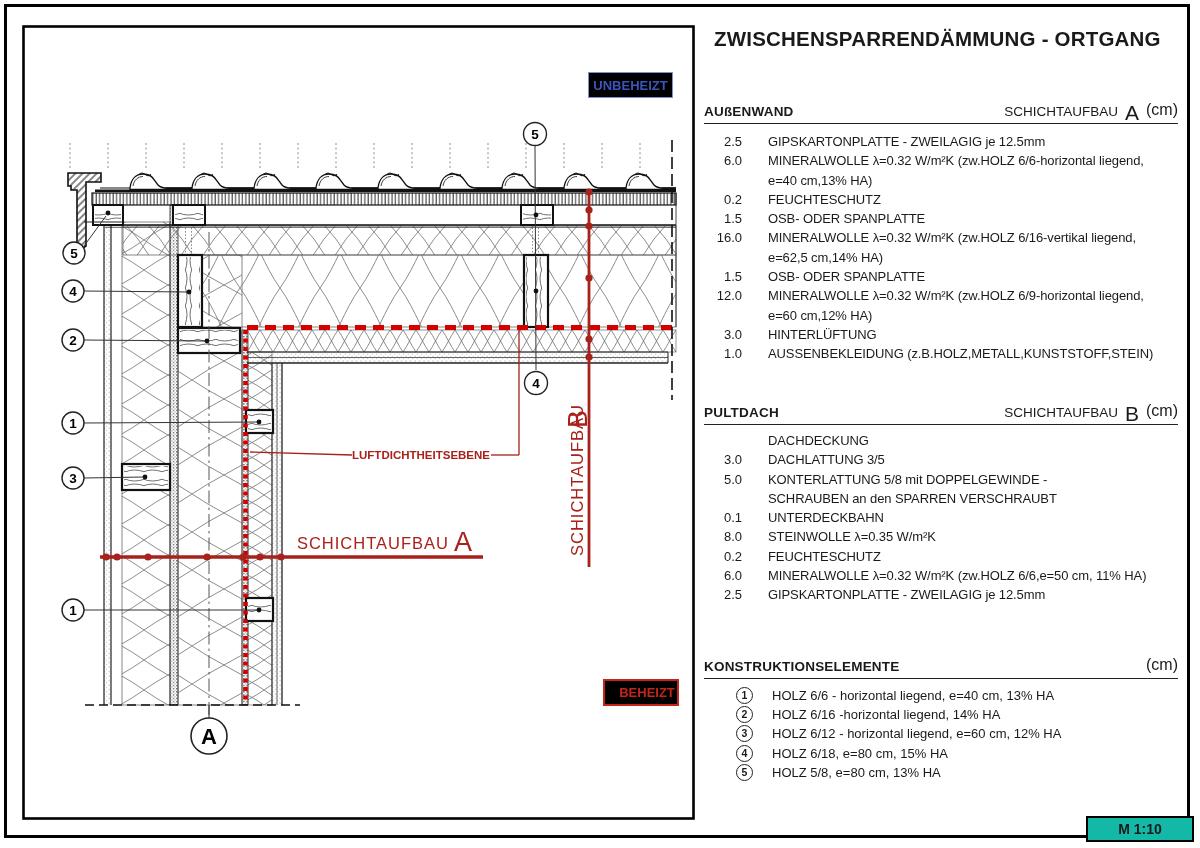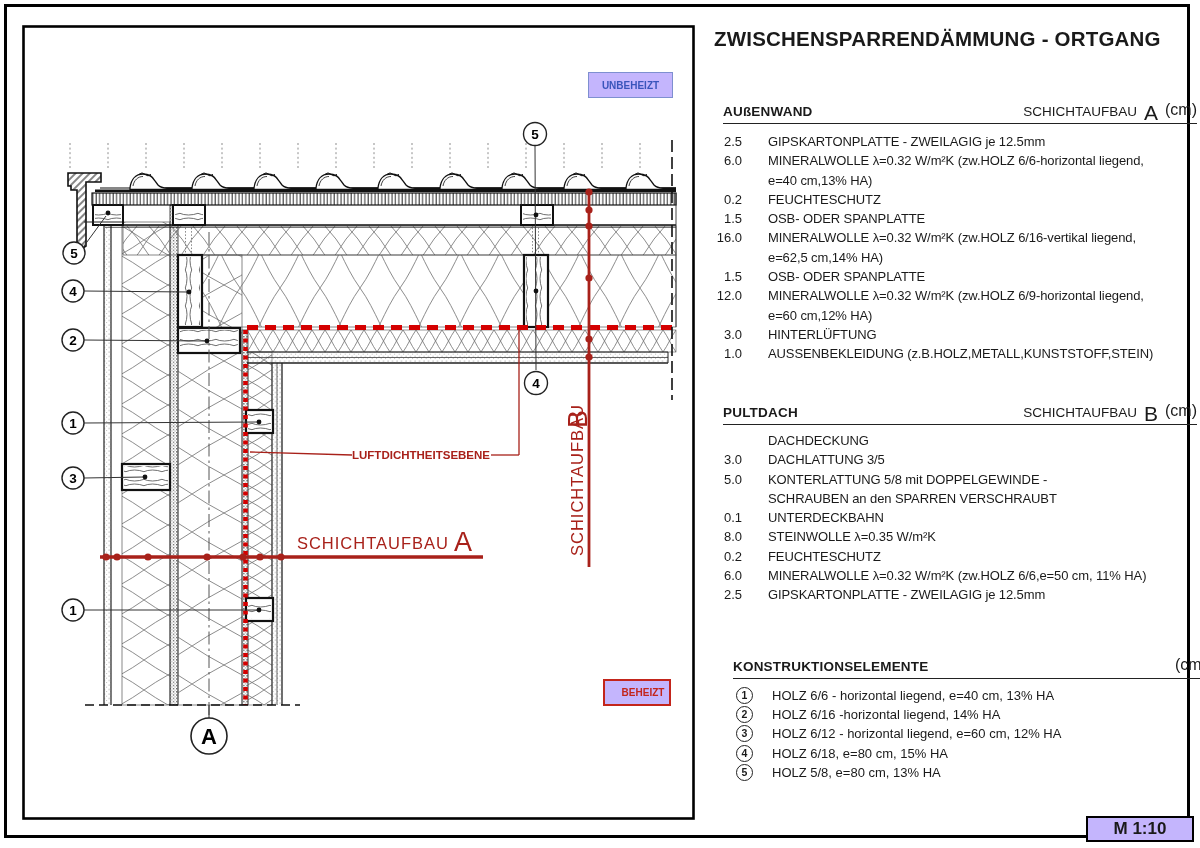--- a/index.html
+++ b/index.html
@@ -3,41 +3,41 @@
 <meta charset="utf-8">
 <style>
   html,body{margin:0;padding:0;}
   body{width:1200px;height:848px;position:relative;background:#ffffff;
        font-family:"Liberation Sans", sans-serif;color:#1a1a1a;overflow:hidden;}
   .page-border{position:absolute;left:4px;top:4px;width:1186px;height:834px;
        border:3px solid #000;box-sizing:border-box;}
   svg{position:absolute;left:0;top:0;}
   .rp-title{position:absolute;left:714px;top:26px;font-size:20.5px;font-weight:bold;
        line-height:26px;letter-spacing:.2px;white-space:nowrap;}
-  .hrow{position:absolute;left:723px;width:474px;display:flex;justify-content:space-between;
+  .hrow{position:absolute;left:704px;width:474px;display:flex;justify-content:space-between;
        align-items:flex-end;border-bottom:1.6px solid #222;padding-bottom:4px;box-sizing:border-box;}
   .hname{font-size:13.5px;font-weight:bold;letter-spacing:.2px;}
   .hright{font-size:13.5px;display:flex;align-items:flex-end;gap:7px;white-space:nowrap;}
   .hletter{font-size:21px;line-height:16px;position:relative;top:2px;}
   .hunit{font-size:16px;}
   .rows{position:absolute;left:704px;width:486px;}
   .srow{height:19.3px;font-size:13px;white-space:nowrap;display:flex;}
   .sval{display:inline-block;width:38px;text-align:right;margin-right:26px;flex:none;}
   .stxt{letter-spacing:-0.1px;}
   .krow{height:19.2px;font-size:13px;white-space:nowrap;display:flex;align-items:center;}
   .knum{display:inline-block;width:15px;height:15px;border:1.3px solid #222;border-radius:50%;
         text-align:center;line-height:15px;font-size:10.5px;font-weight:bold;margin-left:24px;
         margin-right:19px;flex:none;}
   .tagbox{position:absolute;box-sizing:border-box;display:flex;align-items:center;
-        justify-content:center;font-weight:bold;font-size:10px;background:#c4b5fd;}
+        justify-content:center;font-weight:bold;font-size:13px;background:#000000;}
   .unbeheizt{left:588px;top:72px;width:85px;height:26px;border:1.6px solid #7e8fd0;color:#3a55bb;}
-  .beheizt{left:603px;top:679px;width:68px;height:27px;border:2px solid #c3251b;color:#c3251b;padding-left:12px;}
+  .beheizt{left:603px;top:679px;width:76px;height:27px;border:2px solid #c3251b;color:#c3251b;padding-left:12px;}
   .scalebox{position:absolute;left:1086px;top:816px;width:108px;height:26px;border:2.5px solid #000;
-        background:#c4b5fd;display:flex;align-items:center;justify-content:center;
-        font-weight:bold;font-size:17px;box-sizing:border-box;}
+        background:#14b8a6;display:flex;align-items:center;justify-content:center;
+        font-weight:bold;font-size:14px;box-sizing:border-box;}
 </style>
 </head>
 <body>
 
 <div class="page-border"></div>
 
 <svg width="1200" height="848" viewBox="0 0 1200 848">
   <defs>
     <pattern id="hatch" width="5" height="5" patternUnits="userSpaceOnUse" patternTransform="rotate(45)">
       <line x1="1" y1="0" x2="1" y2="5" stroke="#333" stroke-width="1.2"></line>
@@ -477,21 +477,21 @@
       <span class="sval">6.0</span>
       <span class="stxt">MINERALWOLLE λ=0.32 W/m²K (zw.HOLZ 6/6,e=50 cm, 11% HA)</span>
     </div>
 
     <div class="srow">
       <span class="sval">2.5</span>
       <span class="stxt">GIPSKARTONPLATTE - ZWEILAGIG je 12.5mm</span>
     </div>
   </div>
 
-<div class="hrow" style="top:655px;height:24px;margin-left:10px;">
+<div class="hrow" style="top:655px;height:24px;">
   <span class="hname">KONSTRUKTIONSELEMENTE</span>
   <span class="hunit">(cm)</span>
 </div>
 <div class="rows" style="top:686px;left:712px;">
 
     <div class="krow">
       <span class="knum">1</span>
       <span>HOLZ 6/6 - horizontal liegend, e=40 cm, 13% HA</span>
     </div>
 

